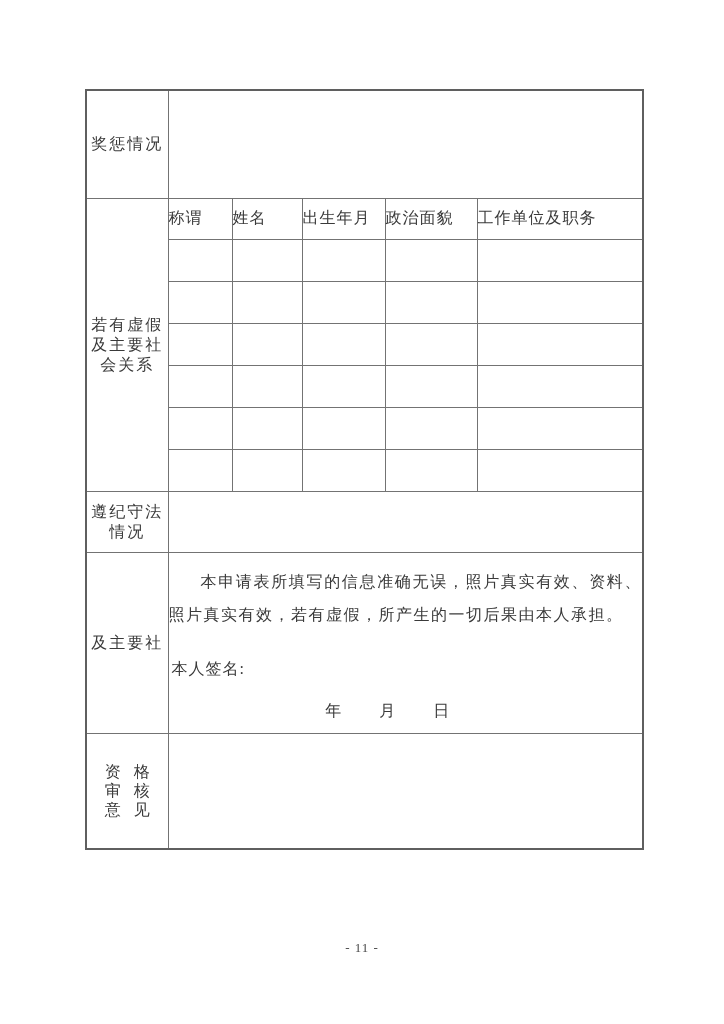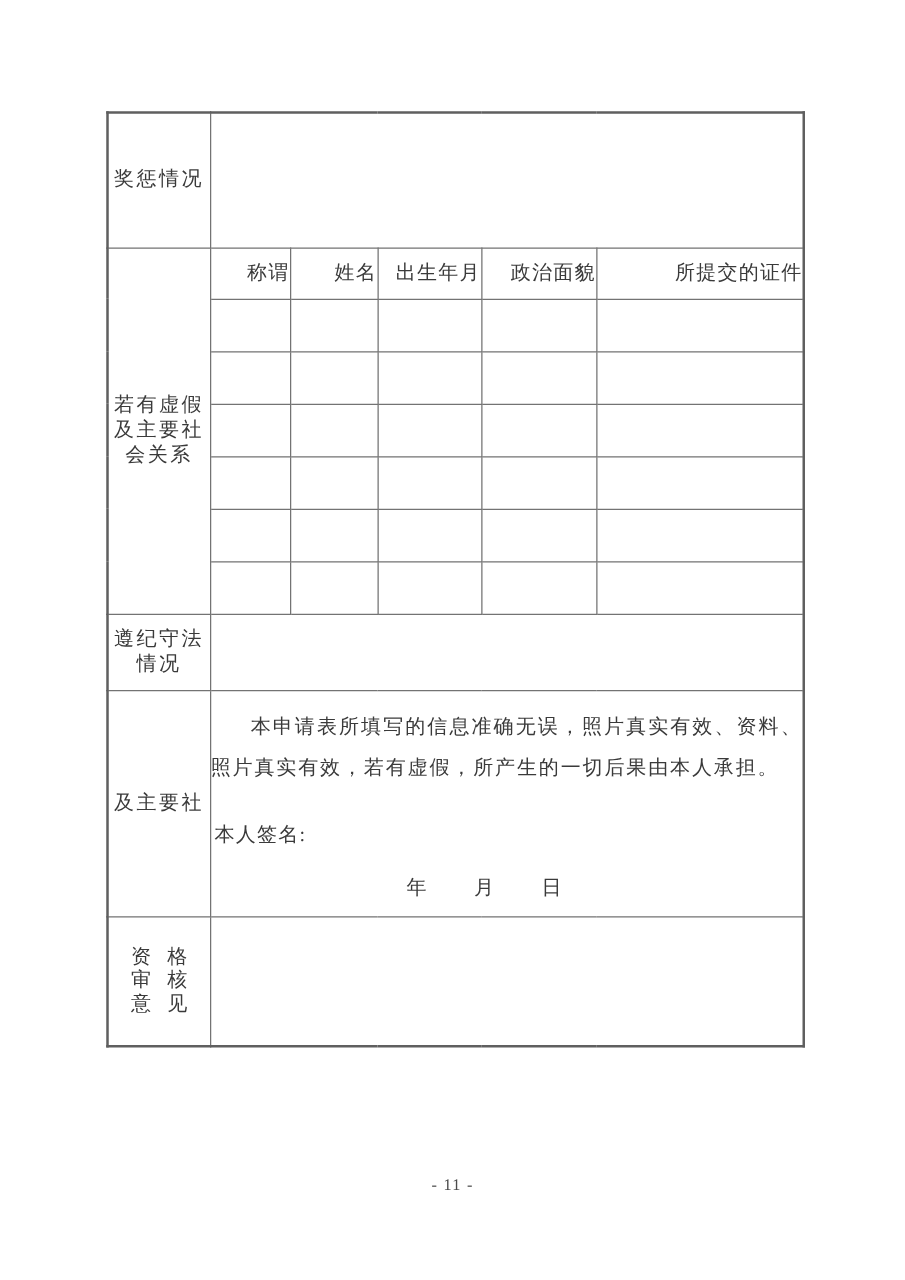--- a/index.html
+++ b/index.html
@@ -39,21 +39,21 @@
     line-height: 20px;
     padding: 2px 3px;
   }
   .lbl-line { display: block; }
   th.label-cell.spread .lbl-line {
     letter-spacing: 13px;
     padding-left: 13px;
     line-height: 19px;
   }
   td.col-header {
-    text-align: right;
+    text-align: left;
     letter-spacing: 1px;
   }
   td.commitment-cell {
     vertical-align: top;
     padding: 6px 12px 6px 3px;
   }
   .statement {
     text-indent: 2em;
     line-height: 33px;
     letter-spacing: 1.5px;
@@ -110,21 +110,21 @@
     <tr style="height:41px">
       <th class="label-cell" rowspan="7">
         <span class="lbl-line">若有虚假</span>
         <span class="lbl-line">及主要社</span>
         <span class="lbl-line">会关系</span>
       </th>
       <td class="col-header">称谓</td>
       <td class="col-header">姓名</td>
       <td class="col-header">出生年月</td>
       <td class="col-header">政治面貌</td>
-      <td class="col-header">所提交的证件</td>
+      <td class="col-header">工作单位及职务</td>
     </tr>
 
     <tr style="height:42px">
       <td></td>
       <td></td>
       <td></td>
       <td></td>
       <td></td>
     </tr>
     <tr style="height:42px">
@@ -175,21 +175,21 @@
       <th class="label-cell">
         <span class="lbl-line">及主要社</span>
       </th>
       <td colspan="5" class="commitment-cell">
         <p class="statement">本申请表所填写的信息准确无误，照片真实有效、资料、照片真实有效，若有虚假，所产生的一切后果由本人承担。</p>
         <div class="signature-row">本人签名:</div>
         <div class="date-row">年　　月　　日</div>
       </td>
     </tr>
 
-    <tr style="height:104px">
+    <tr style="height:116px">
       <th class="label-cell spread">
         <span class="lbl-line">资格</span>
         <span class="lbl-line">审核</span>
         <span class="lbl-line">意见</span>
       </th>
       <td colspan="5"></td>
     </tr>
 
   </tbody>
     </table>

